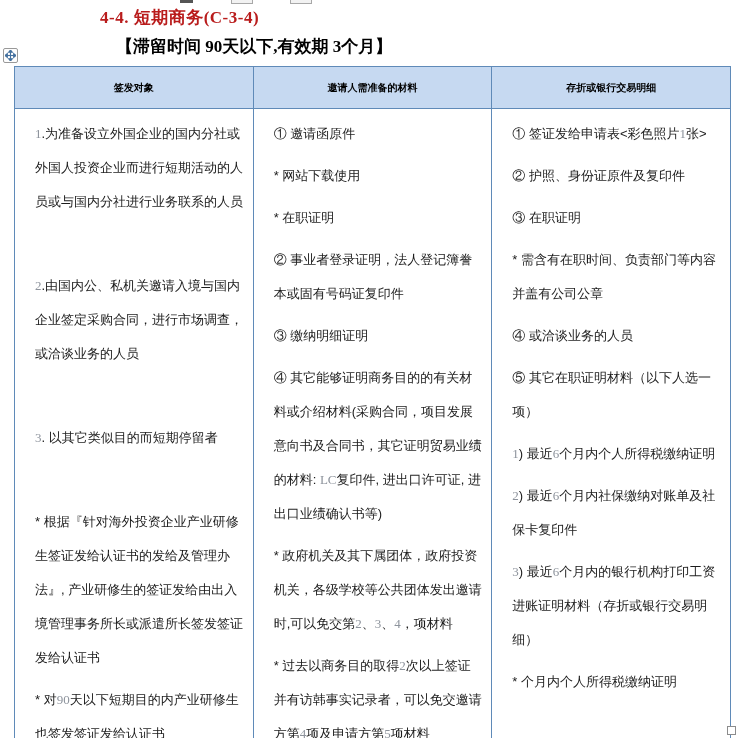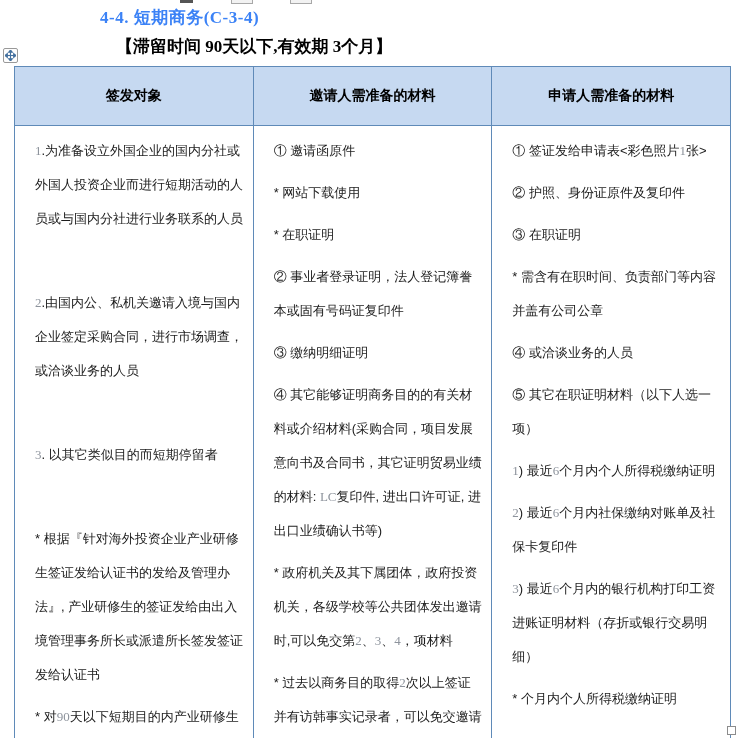--- a/index.html
+++ b/index.html
@@ -7,21 +7,21 @@
   body {
     background:#ffffff;
     font-family:"Liberation Sans", sans-serif;
     position:relative;
     overflow:hidden;
     color:#1c1c1c;
   }
   .doc-title {
     position:absolute; left:100px; top:6px;
     font-family:"Liberation Serif", serif;
-    font-size:17px; font-weight:bold; color:#3b82f6;
+    font-size:17px; font-weight:bold; color:#b91c1c;
     letter-spacing:0.5px;
   }
   .doc-subtitle {
     position:absolute; left:116px; top:35px;
     font-family:"Liberation Serif", serif;
     font-size:17px; font-weight:bold; color:#000;text-align:right;
   }
   .artifact {
     position:absolute; top:0; height:4px; width:22px;
     border:1px solid #a8a8a8; border-top:none; background:#f2f2f2;
@@ -36,23 +36,23 @@
     cursor:move;
   }
   table.visa {
     position:absolute; left:14px; top:66px;
     width:717px; height:658px;
     border-collapse:collapse; table-layout:fixed;
     background:#fff;
   }
   .visa th, .visa td { border:1px solid var(--table-border, #5f8ab8); }
   .visa th {
-    height:59px;
+    height:42px;
     background:var(--header-bg, #c6d9f1);
-    font-size:14px; font-weight:bold; color:#000; text-align:center;
+    font-size:10px; font-weight:bold; color:#000; text-align:center;
   }
   .visa td {
     vertical-align:top;
     padding:8px 8px 0 9px;
     font-size:13px;
   }
   .visa td p {
     line-height:34px; min-height:34px;
     margin:0 0 8px 11px;
     word-break:break-all;
@@ -91,21 +91,21 @@
       </g>
     </svg>
   </span>
 </div>
 
 <table class="visa">
   <thead>
     <tr>
       <th>签发对象</th>
       <th>邀请人需准备的材料</th>
-      <th>申请人需准备的材料</th>
+      <th>存折或银行交易明细</th>
     </tr>
   </thead>
   <tbody>
     <tr>
       <td>
 
       <p><span class="latin">1</span>.为准备设立外国企业的国内分社或外国人投资企业而进行短期活动的人员或与国内分社进行业务联系的人员</p>
           <p></p>
           <p><span class="latin">2</span>.由国内公、私机关邀请入境与国内企业签定采购合同，进行市场调查，或洽谈业务的人员</p>
           <p></p>

